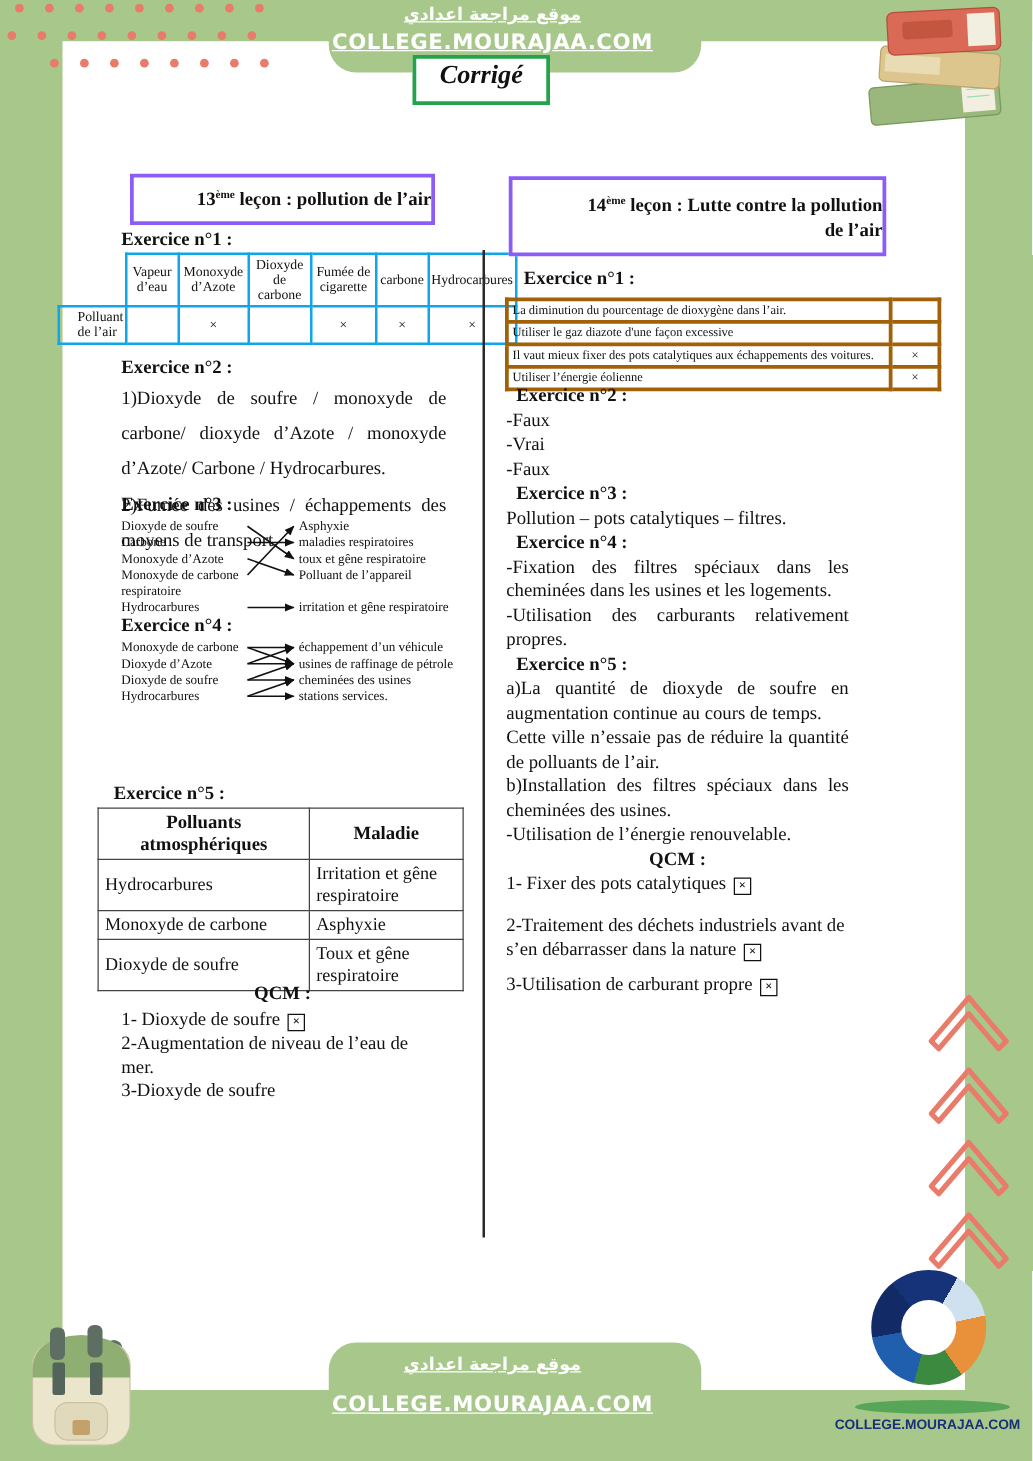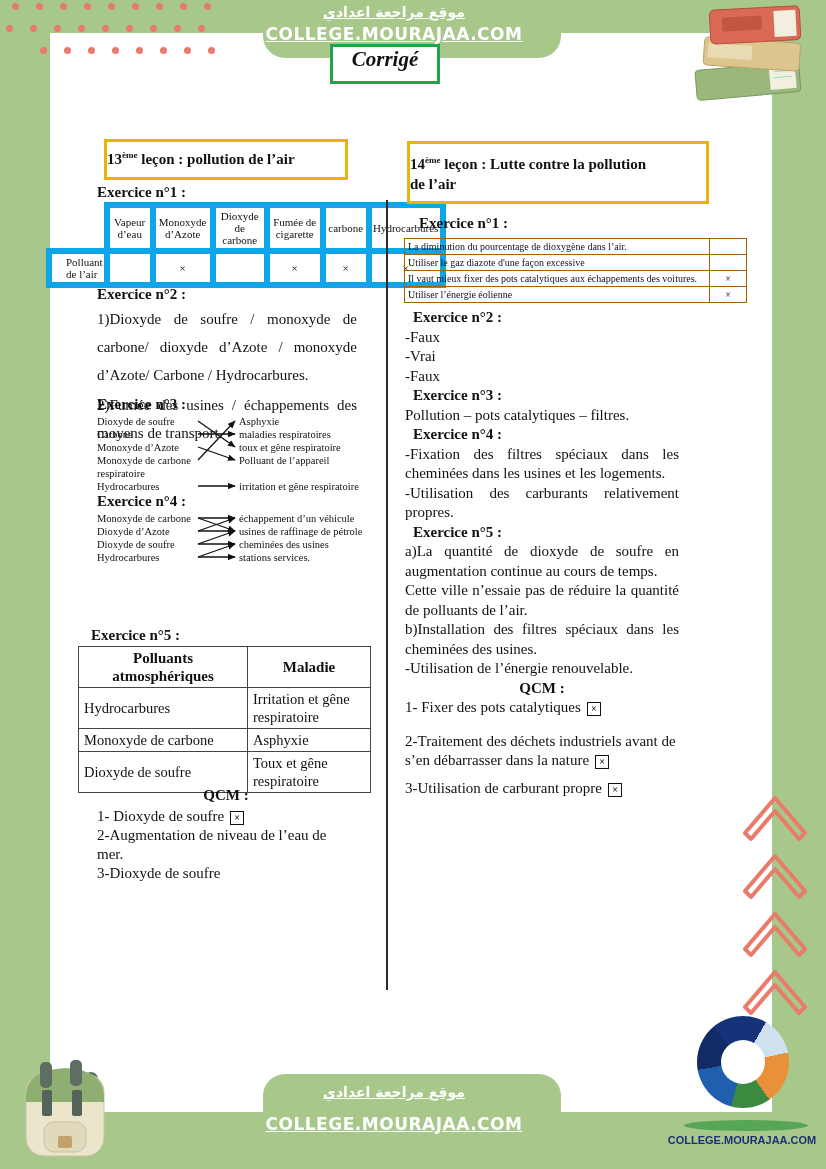--- a/index.html
+++ b/index.html
@@ -19,31 +19,31 @@
   #bt-site{top:24px;font-size:17px;letter-spacing:.5px;}
   #bb-arabic{top:1084px;font-size:14px;}
   #bb-site{top:1114px;font-size:17px;letter-spacing:.5px;}
 
   #dots{position:absolute;left:0;top:0;width:240px;height:60px;z-index:6;}
   .dot{position:absolute;width:7px;height:7px;border-radius:50%;background:#e87b69;}
 
   #corrige-box{position:absolute;left:330px;top:44px;width:104px;height:34px;border:3px solid #25a24c;
      background:#fff;text-align:center;font-weight:bold;font-style:italic;font-size:21px;padding-top:0;z-index:6;}
 
-  .lesson-box{position:absolute;border:3px solid #eab308;background:#fff;text-align:left;
+  .lesson-box{position:absolute;border:3px solid #8b5cf6;background:#fff;text-align:right;
      font-weight:bold;font-size:15px;}
   #lesson13{left:104px;top:139px;width:238px;height:27px;padding-top:8px;}
   #lesson14{left:407px;top:141px;width:296px;padding:6px 0 7px;line-height:20px;}
 
   .h{font-weight:bold;font-size:15px;}
   .abs{position:absolute;}
 
   
   #l-table1{position:absolute;left:46px;top:202px;border-collapse:collapse;font-size:11px;line-height:12px;}
-  #l-table1 td{border:6px solid #0ea5e9;text-align:center;vertical-align:middle;padding:2px 1px;}
+  #l-table1 td{border:2px solid #0ea5e9;text-align:center;vertical-align:middle;padding:2px 1px;}
   #l-table1 .rl{text-align:left;padding-left:14px;margin-left:10px;}
   #l-ex2{left:97px;top:286px;width:260px;}
   #l-ex2 p, .jp{margin:2px 0 0 0;font-size:15px;line-height:28px;text-align:justify;}
 
   .match{position:absolute;font-size:10.5px;line-height:13px;}
   .m-left{position:absolute;left:0;top:17px;width:102px;}
   .m-right{position:absolute;left:142px;top:17px;width:135px;}
   .m-svg{position:absolute;left:100px;top:17px;}
 
   #l-ex5-h{left:91px;top:627px;}
@@ -55,21 +55,21 @@
   #l-qcm{left:97px;top:786px;width:258px;font-size:15px;line-height:19px;}
   #l-qcm .qh{text-align:center;font-weight:bold;margin-bottom:2px;}
   .chk{display:inline-block;width:12px;height:12px;border:1.2px solid #111;
      font:bold 10px/12px "Liberation Serif",serif;text-align:center;margin-left:6px;vertical-align:0px;}
 
   
   #divider{position:absolute;left:386px;top:200px;width:2px;height:790px;background:#2a2a2a;}
 
   
   #r-table1{position:absolute;left:404px;top:238px;border-collapse:collapse;font-size:10px;}
-  #r-table1 td{border:1px solid #a16207;padding:1px 3px;line-height:13px;}
+  #r-table1 td{border:3px solid #a16207;padding:1px 3px;line-height:13px;}
   #r-table1 .c{text-align:center;width:30px;}
   #r-flow{position:absolute;left:405px;top:308px;width:274px;font-size:15px;line-height:19.5px;}
   #r-flow .h{display:block;margin-left:8px;}
   #r-flow p{margin:0;text-align:justify;}
   #r-flow .plain{text-align:left;}
   #r-flow .qh{text-align:center;font-weight:bold;}
   .sp8{height:8px;}.sp14{height:14px;}
 
   
   .chev{position:absolute;left:742px;z-index:4;}

